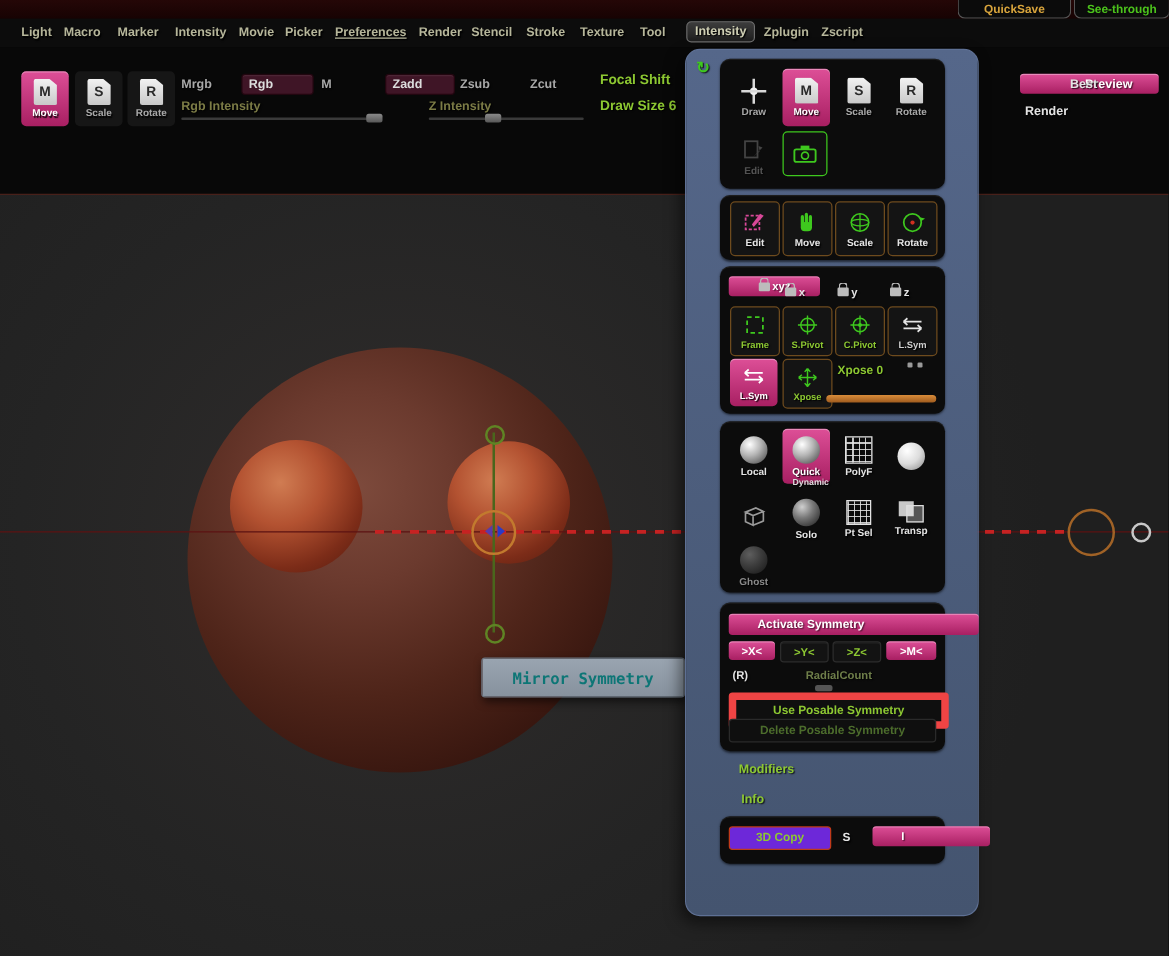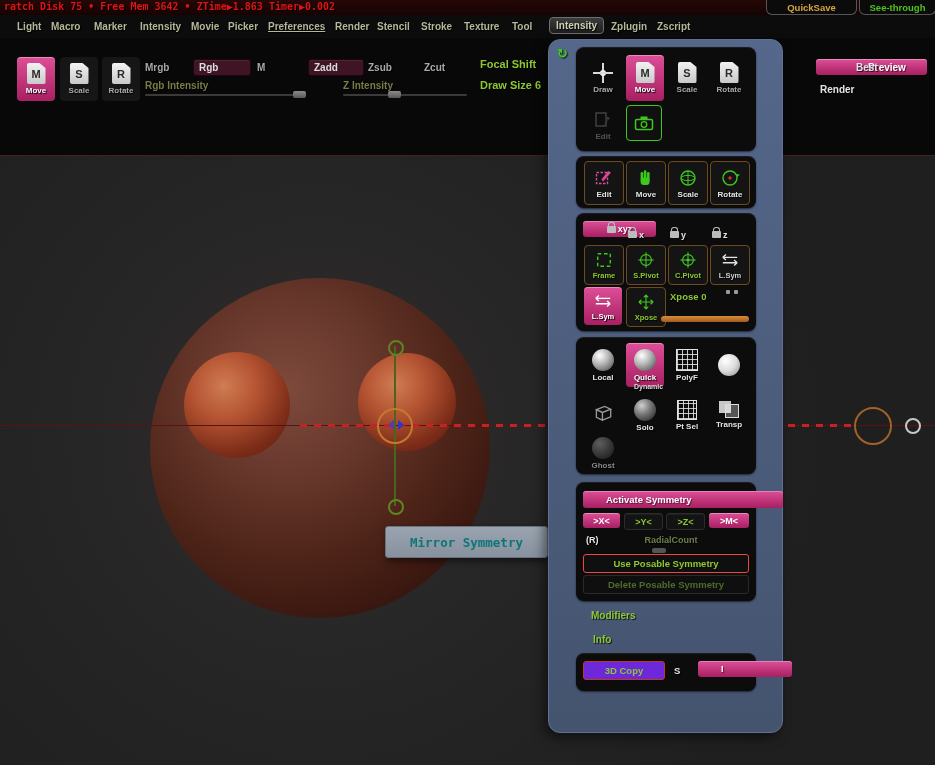--- a/index.html
+++ b/index.html
@@ -85,21 +85,20 @@
   .darkbtn{background:#131313;border:1px solid #2c2c2c;box-shadow:inset 0 1px 0 rgba(255,255,255,.05);}
   .wideline{height:17px;border-radius:3px;display:flex;align-items:center;justify-content:center;
             font-weight:bold;font-size:9.5px;background:#0f0f0f;}
 </style>
 </head>
 <body>
 
 <div class="screen">
 
   <div class="abs titlebar">
-    <span class="abs statustext">ratch Disk 75 • Free Mem 3642 • ZTime▶1.863 Timer▶0.002</span>
     <div class="abs topbtn" style="left:766px;top:0;width:89px;color:#d8a43c;">QuickSave</div>
     <div class="abs topbtn" style="left:859px;top:0;width:75px;color:#4cc41c;">See-through</div>
   </div>
 
   <div class="abs menubar">
     <span class="abs menuitem" style="left:17px;">Light</span>
     <span class="abs menuitem" style="left:51px;">Macro</span>
     <span class="abs menuitem" style="left:94px;">Marker</span>
     <span class="abs menuitem" style="left:140px;">Intensity</span>
     <span class="abs menuitem" style="left:191px;">Movie</span>
@@ -354,21 +353,21 @@
 
     <div class="abs panel" style="left:27px;top:442px;width:180px;height:119px;">
       <div class="abs pinkheader" style="left:7px;top:9px;width:154px;height:17px;">Activate Symmetry</div>
       <div class="abs symbtn pink" style="left:7px;top:31px;width:37px;color:#fff;">&gt;X&lt;</div>
       <div class="abs symbtn darkbtn" style="left:48px;top:31px;width:37px;color:#8dc832;">&gt;Y&lt;</div>
       <div class="abs symbtn darkbtn" style="left:90px;top:31px;width:37px;color:#8dc832;">&gt;Z&lt;</div>
       <div class="abs symbtn pink" style="left:133px;top:31px;width:40px;color:#fff;">&gt;M&lt;</div>
       <span class="abs lbl w" style="left:10px;top:53px;font-size:9px;">(R)</span>
       <span class="abs lbl" style="left:40px;top:53px;width:110px;text-align:center;font-size:9px;color:#6f7f4a;">RadialCount</span>
       <div class="abs" style="left:76px;top:66px;width:14px;height:5px;background:#555;border-radius:2px;"></div>
-      <div class="abs wideline" style="left:7px;top:72px;width:164px;border:1px solid #ef4444;color:#8dc832;">Use Posable Symmetry</div>
+      <div class="abs wideline" style="left:7px;top:72px;width:164px;border:6px solid #ef4444;color:#8dc832;">Use Posable Symmetry</div>
       <div class="abs wideline" style="left:7px;top:93px;width:164px;border:1px solid #2a2a2a;color:#4c6c2c;">Delete Posable Symmetry</div>
     </div>
 
     <span class="abs lbl" style="left:42px;top:570px;font-size:10px;color:#8dc832;">Modifiers</span>
     <span class="abs lbl" style="left:44px;top:594px;font-size:10px;color:#8dc832;">Info</span>
 
     <div class="abs panel" style="left:27px;top:613px;width:180px;height:38px;">
       <div class="abs wideline" style="left:7px;top:8px;width:80px;border:1px solid #c03a1a;color:#8dc832;background:#6d28d9;">3D Copy</div>
       <span class="abs lbl w" style="left:98px;top:12px;font-size:9.5px;">S</span>
       <div class="abs pinkheader" style="left:122px;top:8px;width:48px;height:16px;font-size:9px;">I</div>

